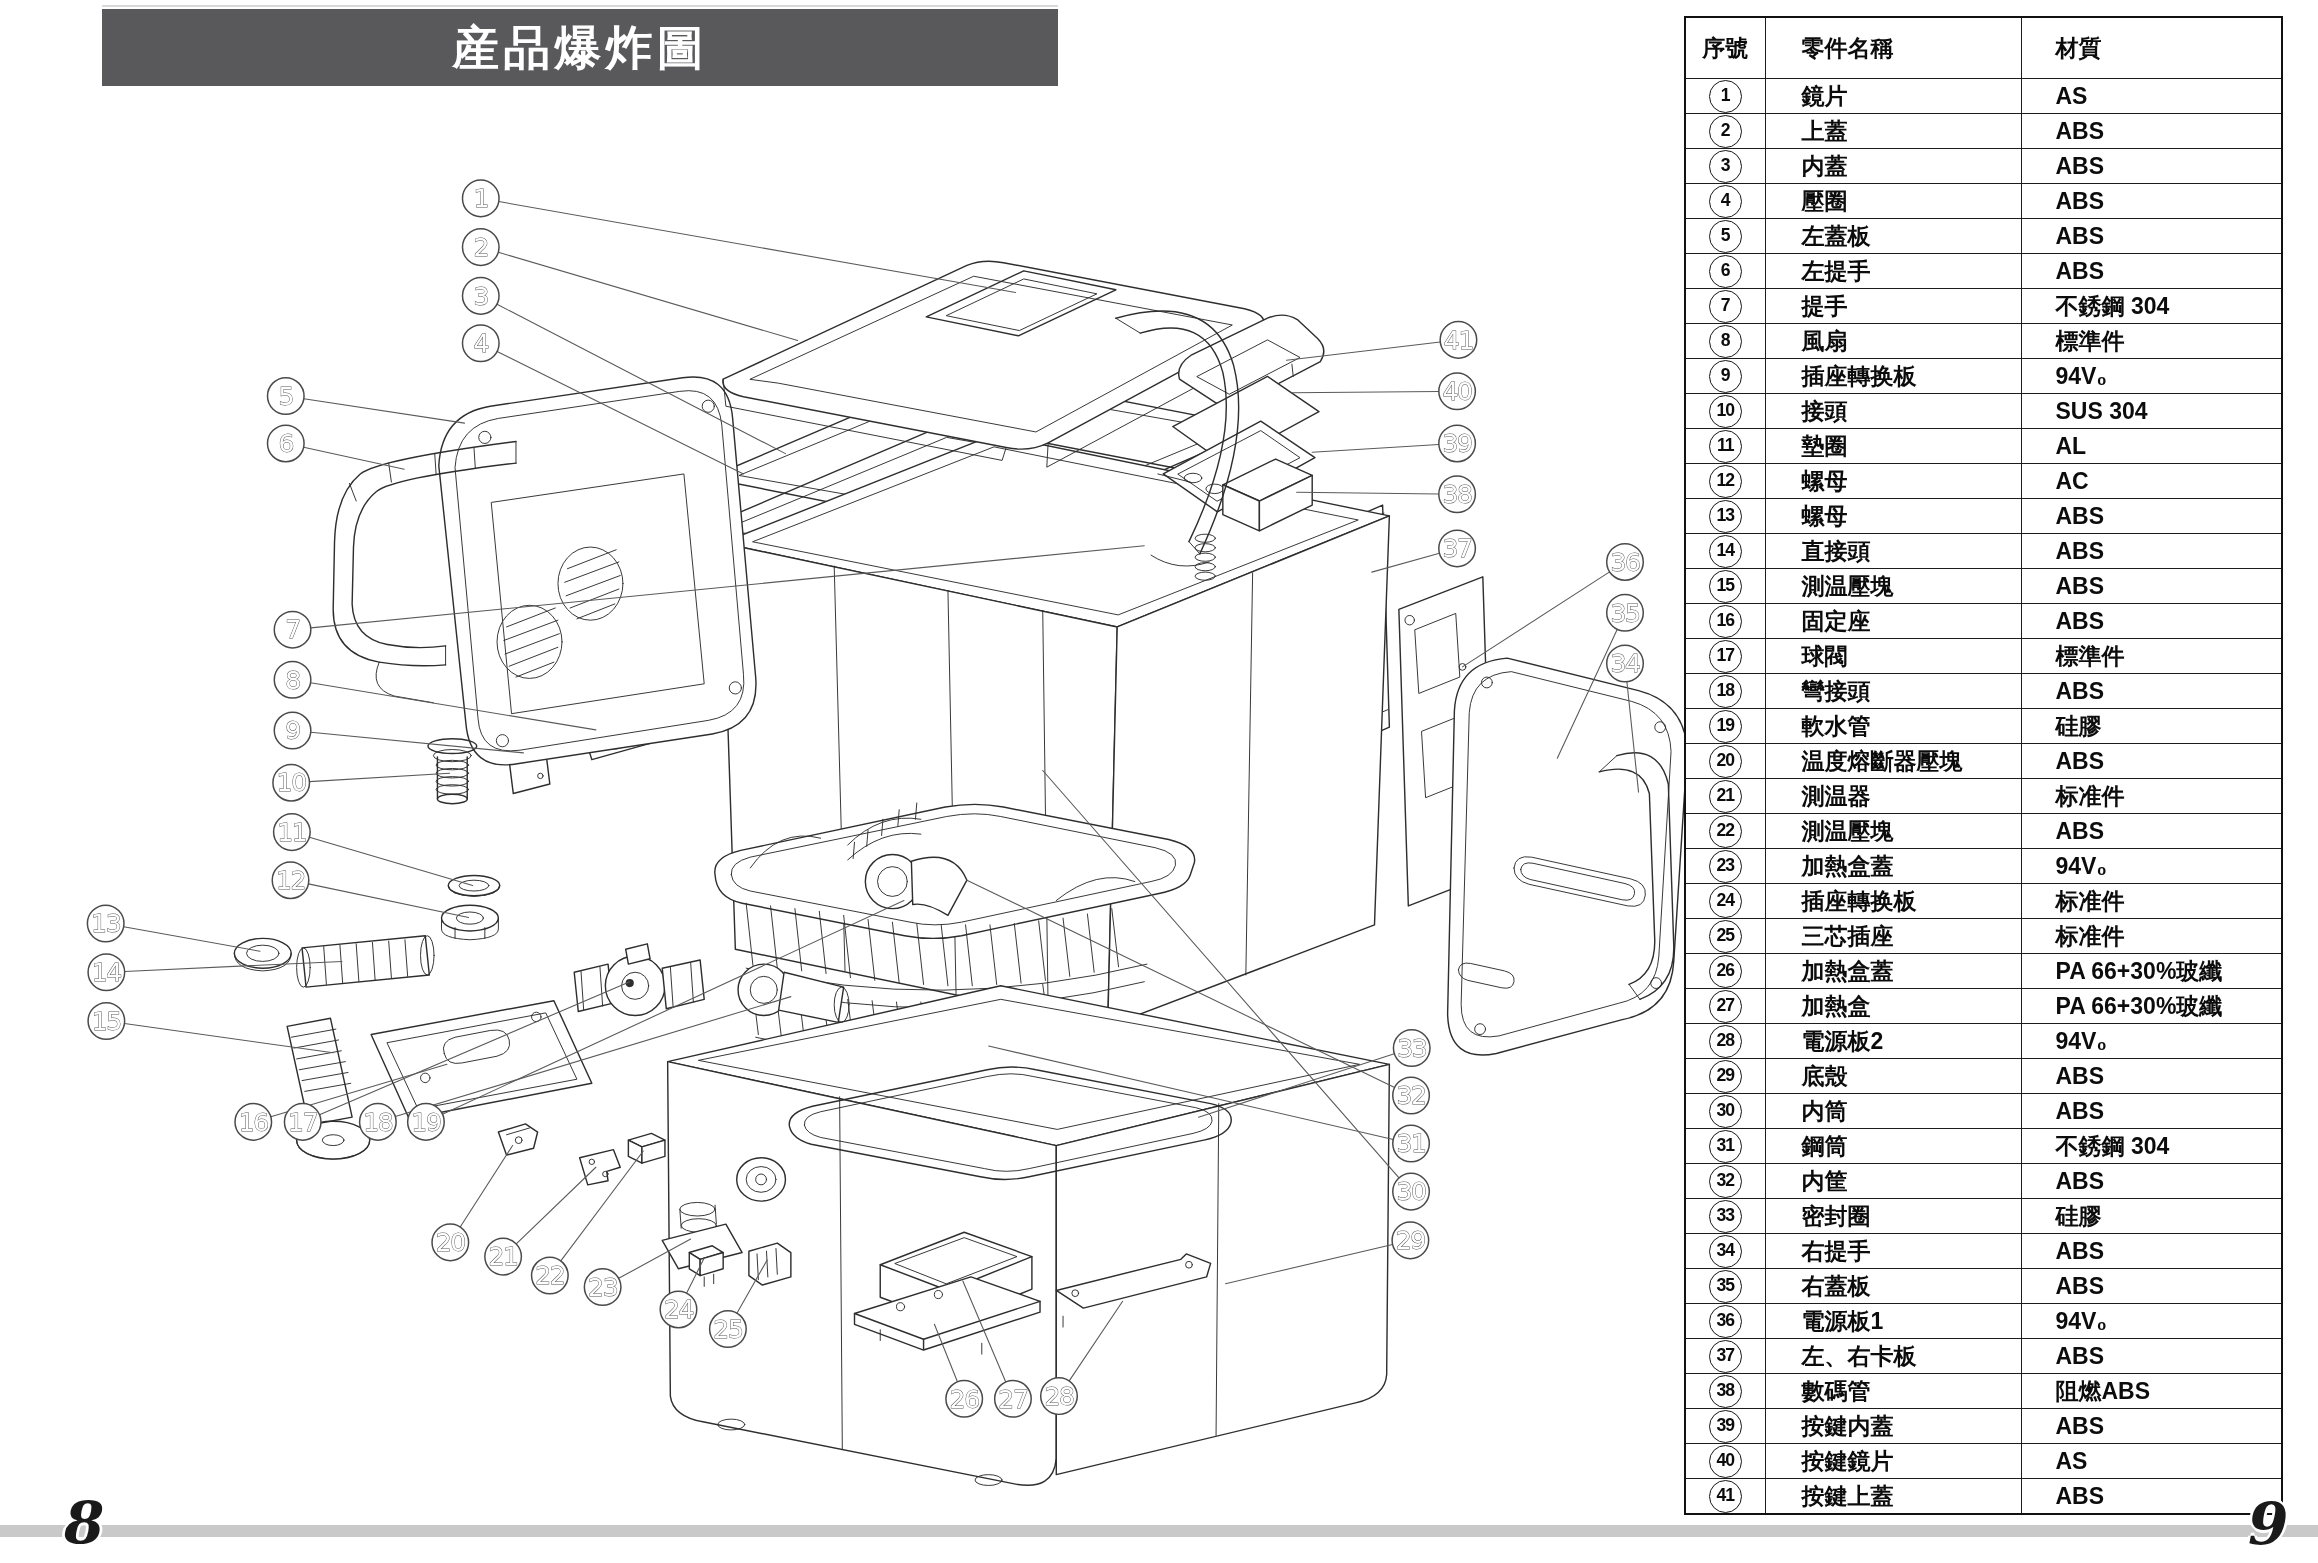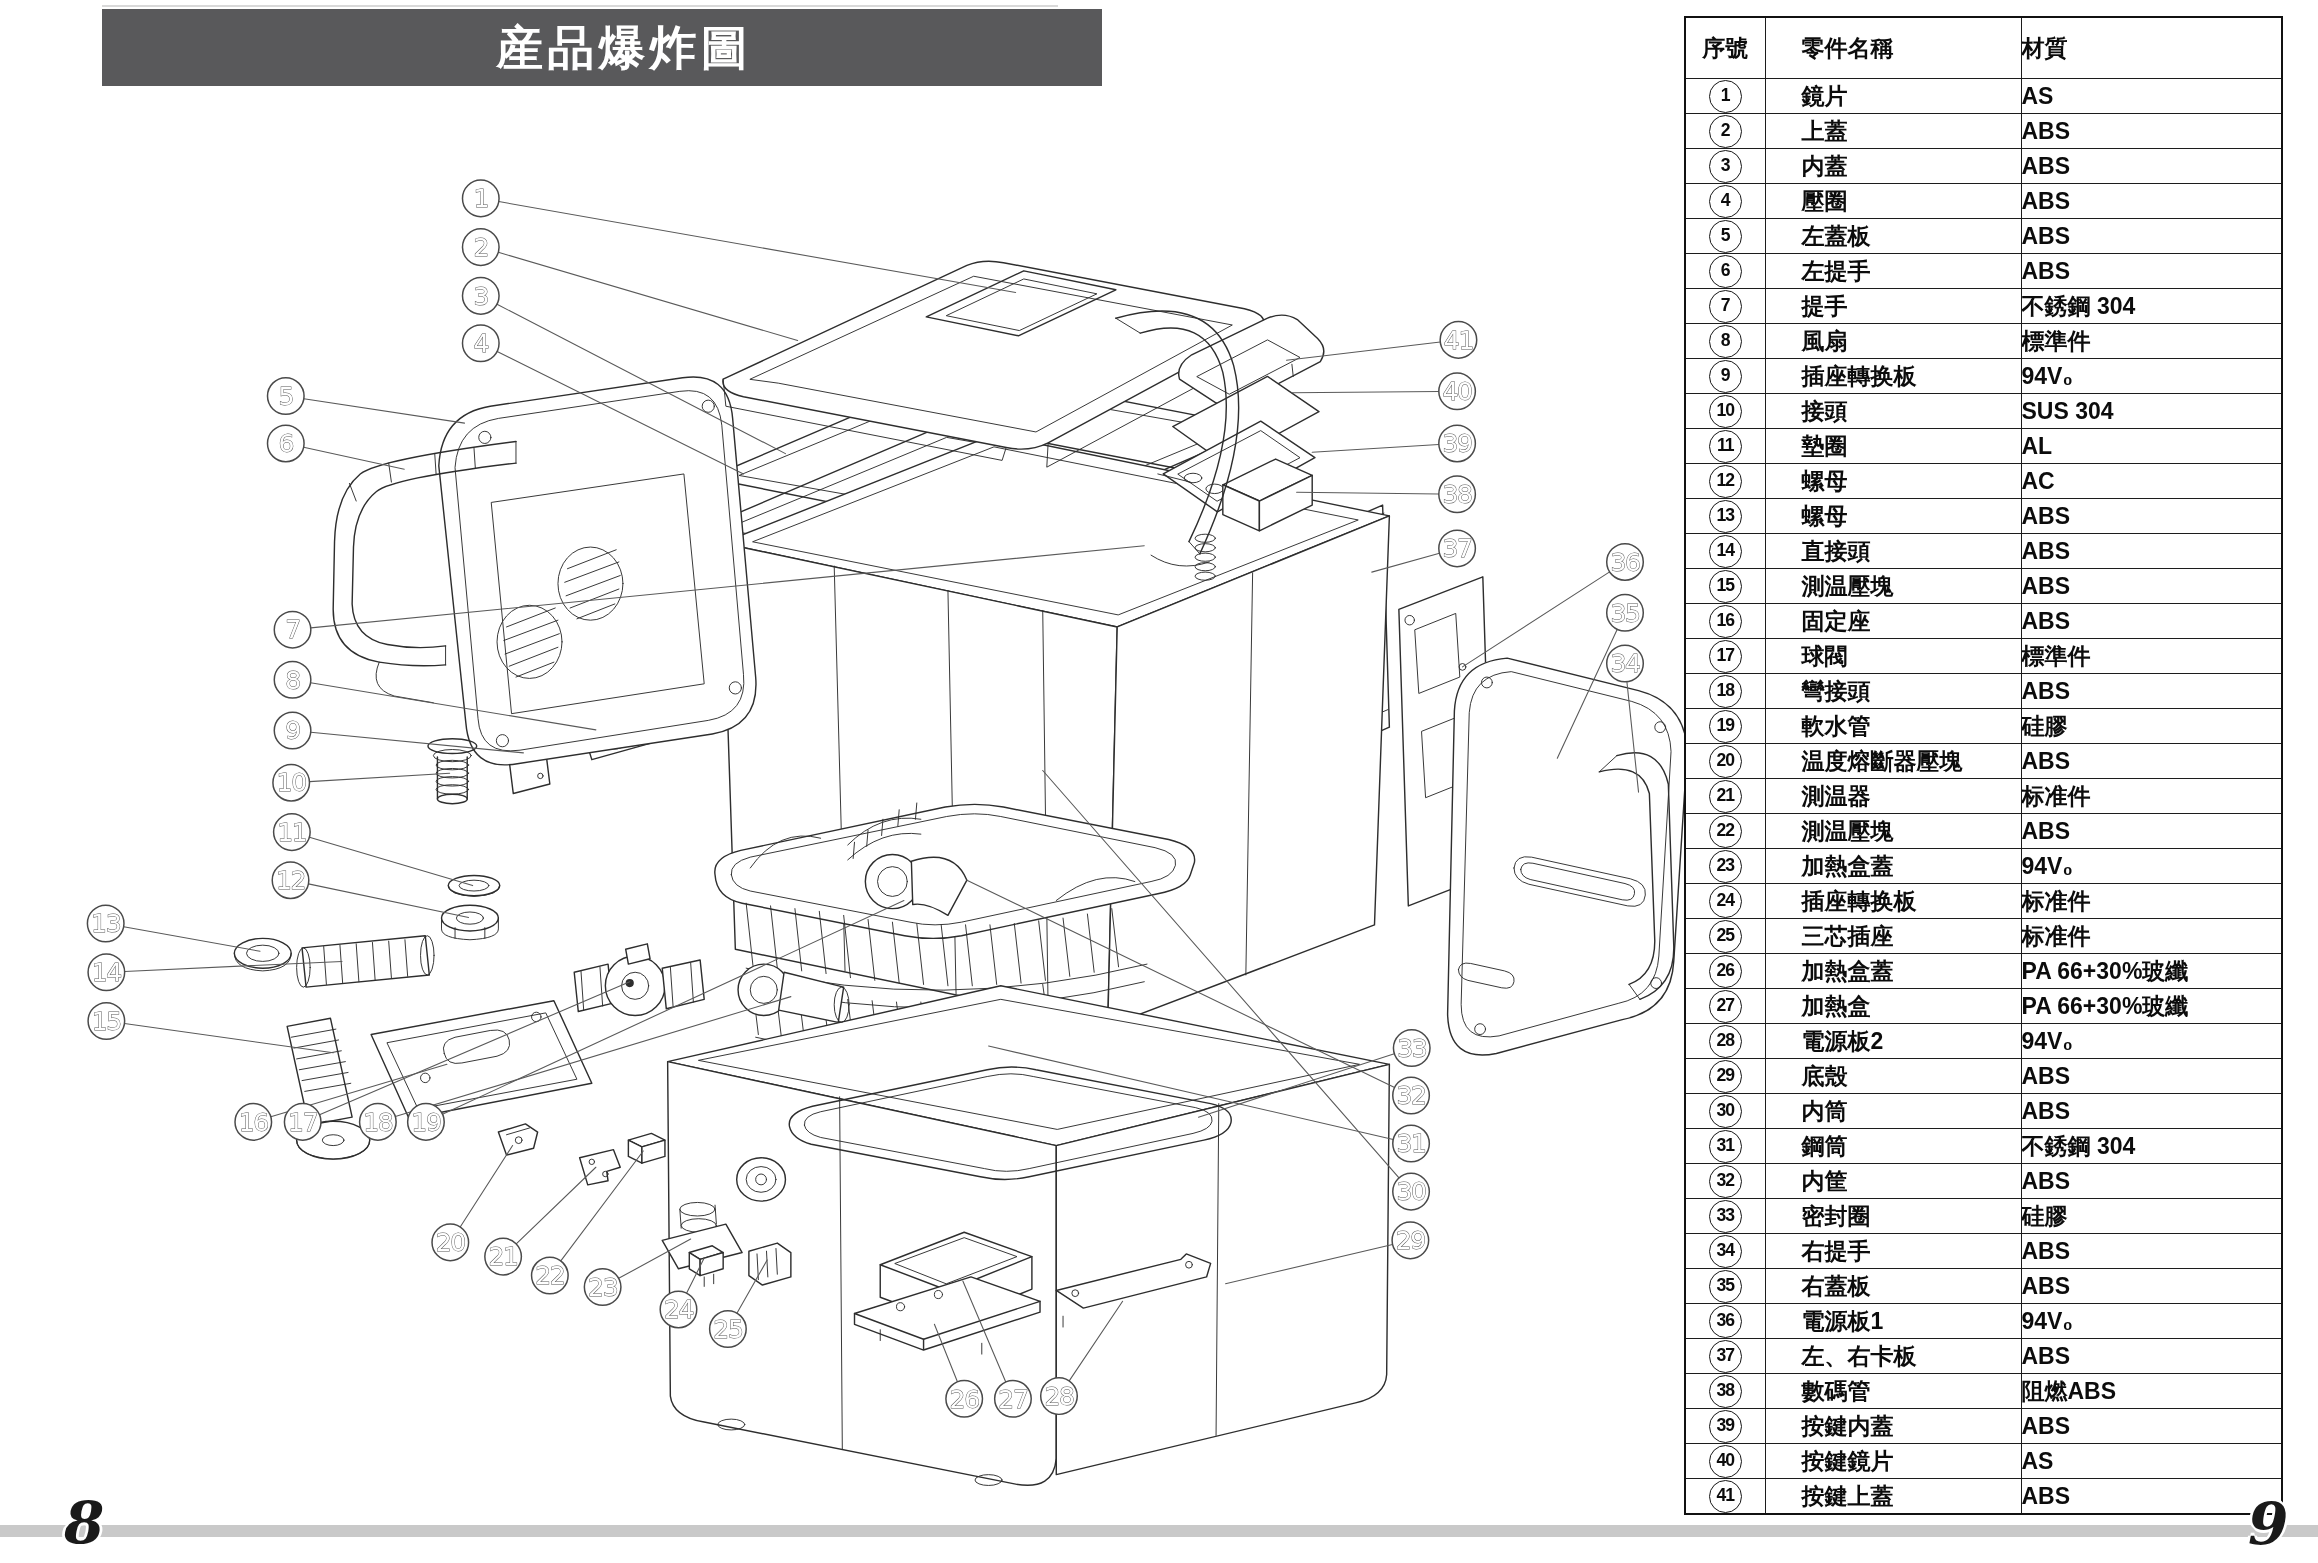--- a/index.html
+++ b/index.html
@@ -4,21 +4,21 @@
 <style>
   html,body{margin:0;padding:0;}
   body{
     width:2319px;height:1564px;position:relative;background:#ffffff;
     font-family:"Liberation Sans",sans-serif;color:#111;overflow:hidden;
   }
   
   #top-rule{position:absolute;left:102px;top:4.7px;width:956px;height:2.7px;background:#d9d9d9;}
   #banner{
     position:absolute;left:102px;top:8.8px;width:956px;height:77px;
-    display:flex;align-items:center;justify-content:center;padding-left:44px;
+    display:flex;align-items:center;justify-content:center;
   }
   #banner .t{
     font-size:47px;font-weight:bold;letter-spacing:4.1px;line-height:1;
   }
   
   #bottom-bar{position:absolute;left:0;top:1525px;width:2319px;height:11.5px;background:#c9c9c9;}
   .pagenum{
     position:absolute;font-family:"DejaVu Serif",serif;font-style:italic;font-weight:bold;
     font-size:58px;line-height:1;color:#1a1a1a;
     text-shadow:2.7px 0 0 #fff,-2.7px 0 0 #fff,0 2.7px 0 #fff,0 -2.7px 0 #fff;
@@ -36,21 +36,21 @@
   #parts-table col.c3{width:261px;}
   #parts-table th,#parts-table td{
     border:1.4px solid #1c1c1c;padding:0;vertical-align:middle;
     font-size:23px;font-weight:bold;color:#0c0c0c;white-space:nowrap;overflow:hidden;
   }
   #parts-table{border:2px solid #111;}
   #parts-table th{height:60px;text-align:left;font-family:Liberation Serif, serif;}
   #parts-table td{height:34px;}
   #parts-table .h1{text-align:center;}
   #parts-table .pname{padding-left:36px;text-align:left;}
-  #parts-table .pmat{text-align:left;font-weight:bold;}
+  #parts-table .pmat{padding-left:34px;text-align:left;font-weight:bold;}
   td.pno{text-align:center;}
   .cnum{
     display:inline-flex;align-items:center;justify-content:center;
     width:31px;height:31px;border:1.7px solid #161616;border-radius:50%;
     font-size:17.6px;font-weight:bold;letter-spacing:-1px;line-height:1;
   }
   
   #diagram{position:absolute;left:0;top:0;}
   #diagram path,#diagram circle,#diagram ellipse,#diagram line,#diagram rect{
     fill:none;stroke:#2e2e2e;stroke-width:2.1;stroke-linejoin:round;stroke-linecap:round;

